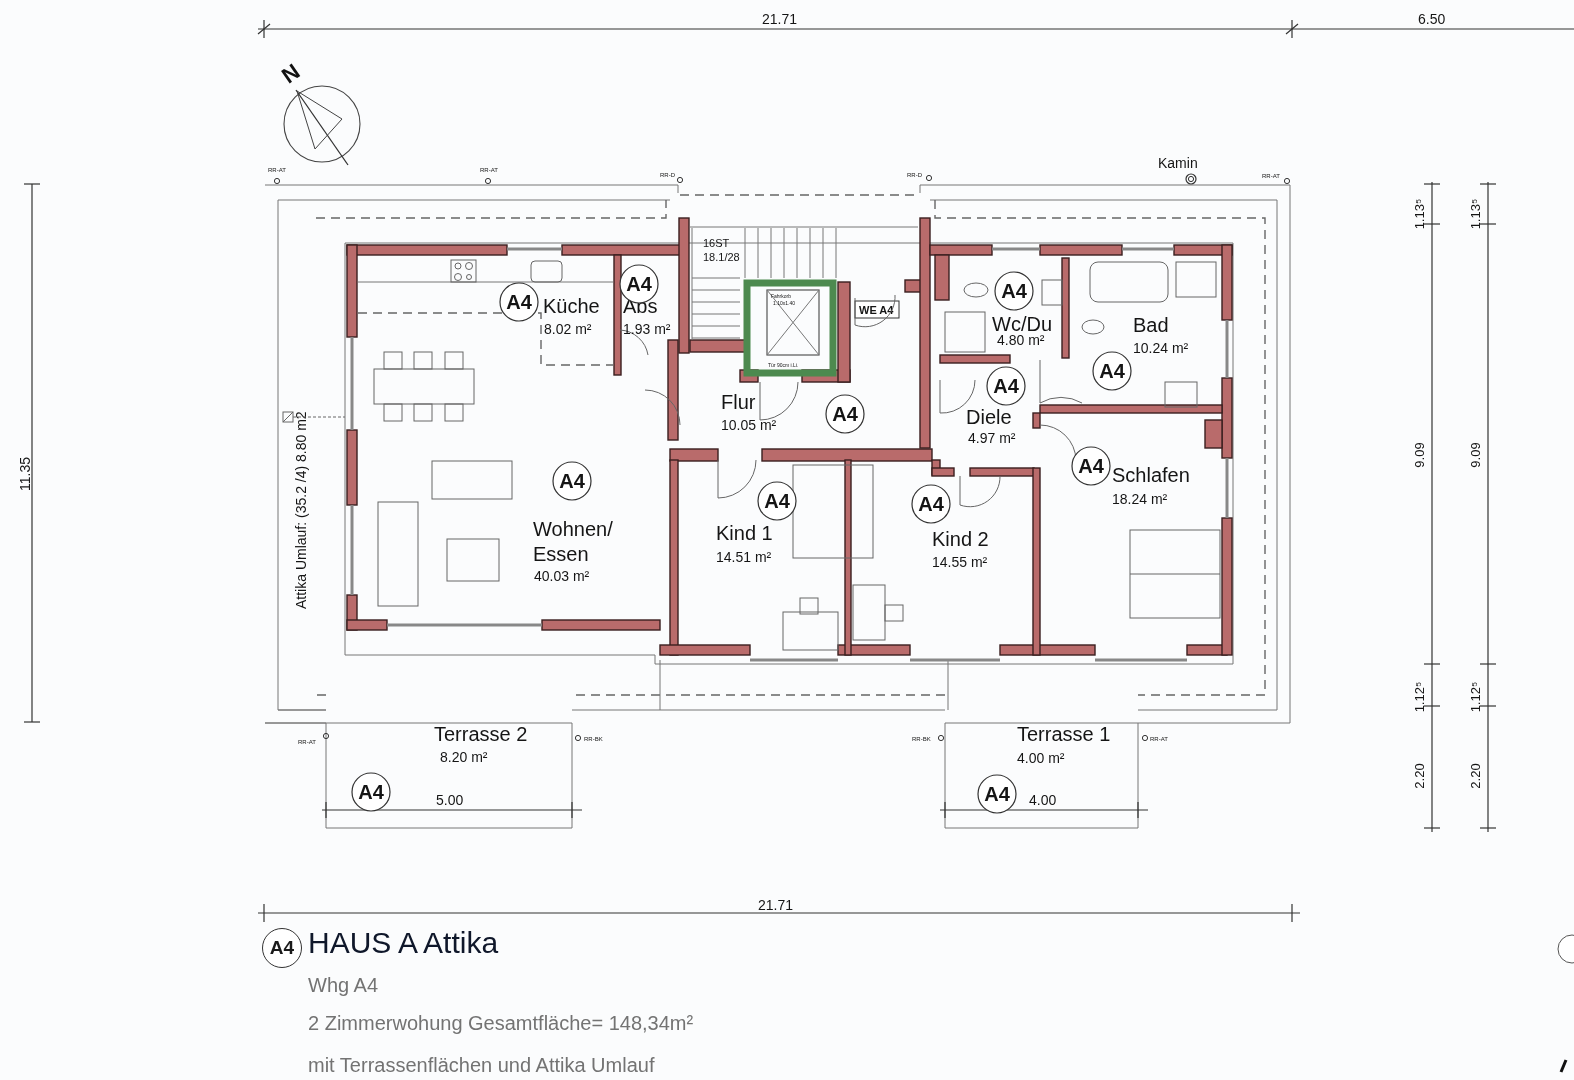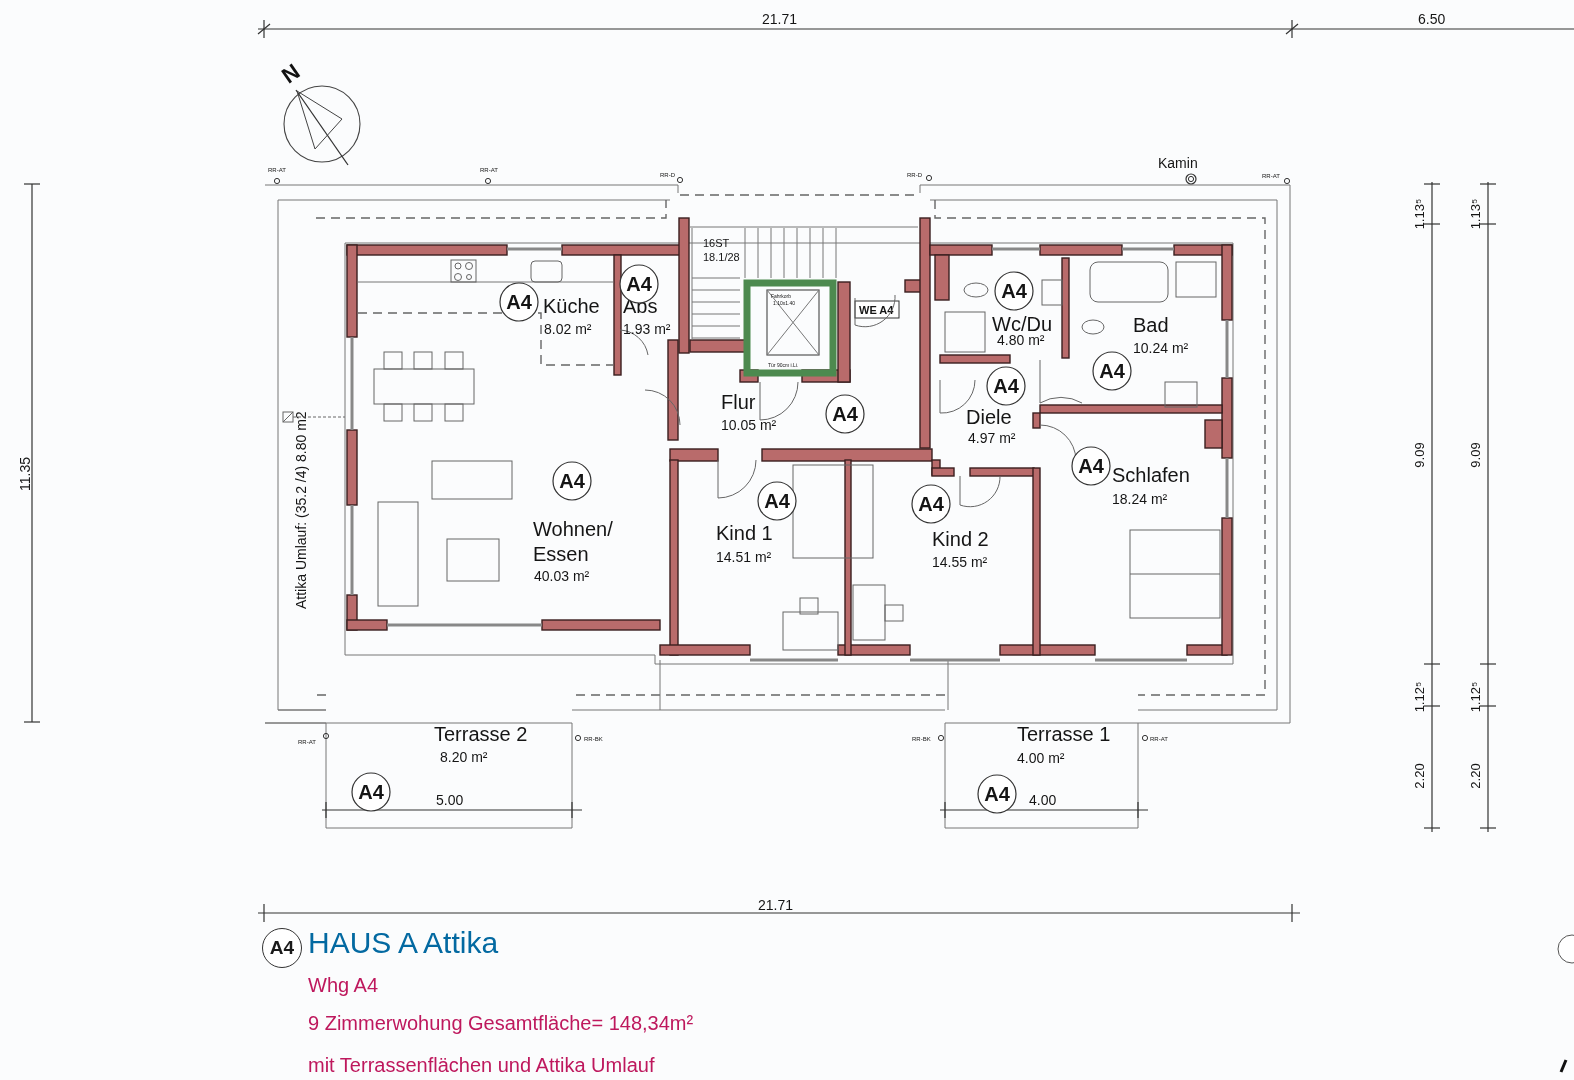--- a/index.html
+++ b/index.html
@@ -13,22 +13,22 @@
   .tiny { font-size: 6px; }
   .tag-text { font-size: 20px; font-weight: bold; }
   .wall { fill: #b96b6b; stroke: #3a1f1f; stroke-width: 1.4; }
   .elev { fill: none; stroke: #4d8a4f; stroke-width: 7; }
   .thin { fill: none; stroke: #777; stroke-width: 1; }
   .thin2 { fill: none; stroke: #555; stroke-width: 1.2; }
   .dash { fill: none; stroke: #666; stroke-width: 1.4; stroke-dasharray: 9 6; }
   .dimline { stroke: #333; stroke-width: 1.2; fill: none; }
   .furn { fill: none; stroke: #666; stroke-width: 1; }
   .tag-circle { fill: #fff; stroke: #333; stroke-width: 1.2; }
-  .footer-title { position: absolute; left: 308px; top: 926px; font-size: 30px; color: #0369a1; }
-  .footer-line { position: absolute; left: 308px; font-size: 20px; color: #be185d; }
+  .footer-title { position: absolute; left: 308px; top: 926px; font-size: 30px; color: #0f172a; }
+  .footer-line { position: absolute; left: 308px; font-size: 20px; color: #737373; }
   .footer-badge { position: absolute; left: 262px; top: 928px; width: 38px; height: 38px;
         border: 1.3px solid #333; border-radius: 50%; font-weight: bold; font-size: 19px;
         display: flex; align-items: center; justify-content: center; background:#fff; }
 </style>
 </head>
 <body>
 
 <svg id="plan" viewBox="0 0 1574 1080" xmlns="http://www.w3.org/2000/svg">
 
   <g>
@@ -403,14 +403,14 @@
 
   <g>
     <circle cx="1572" cy="949" r="14" fill="#fff" stroke="#555" stroke-width="1"></circle>
     <path d="M1561,1072 L1566,1060" stroke="#111" stroke-width="3"></path>
   </g>
 </svg>
 
 <div class="footer-badge">A4</div>
 <div class="footer-title">HAUS A Attika</div>
 <div class="footer-line" style="top:974px">Whg A4</div>
-<div class="footer-line" style="top:1012px">9 Zimmerwohung Gesamtfläche= 148,34m²</div>
+<div class="footer-line" style="top:1012px">2 Zimmerwohung Gesamtfläche= 148,34m²</div>
 <div class="footer-line" style="top:1054px">mit Terrassenflächen und Attika Umlauf</div>
 
 </body></html>

